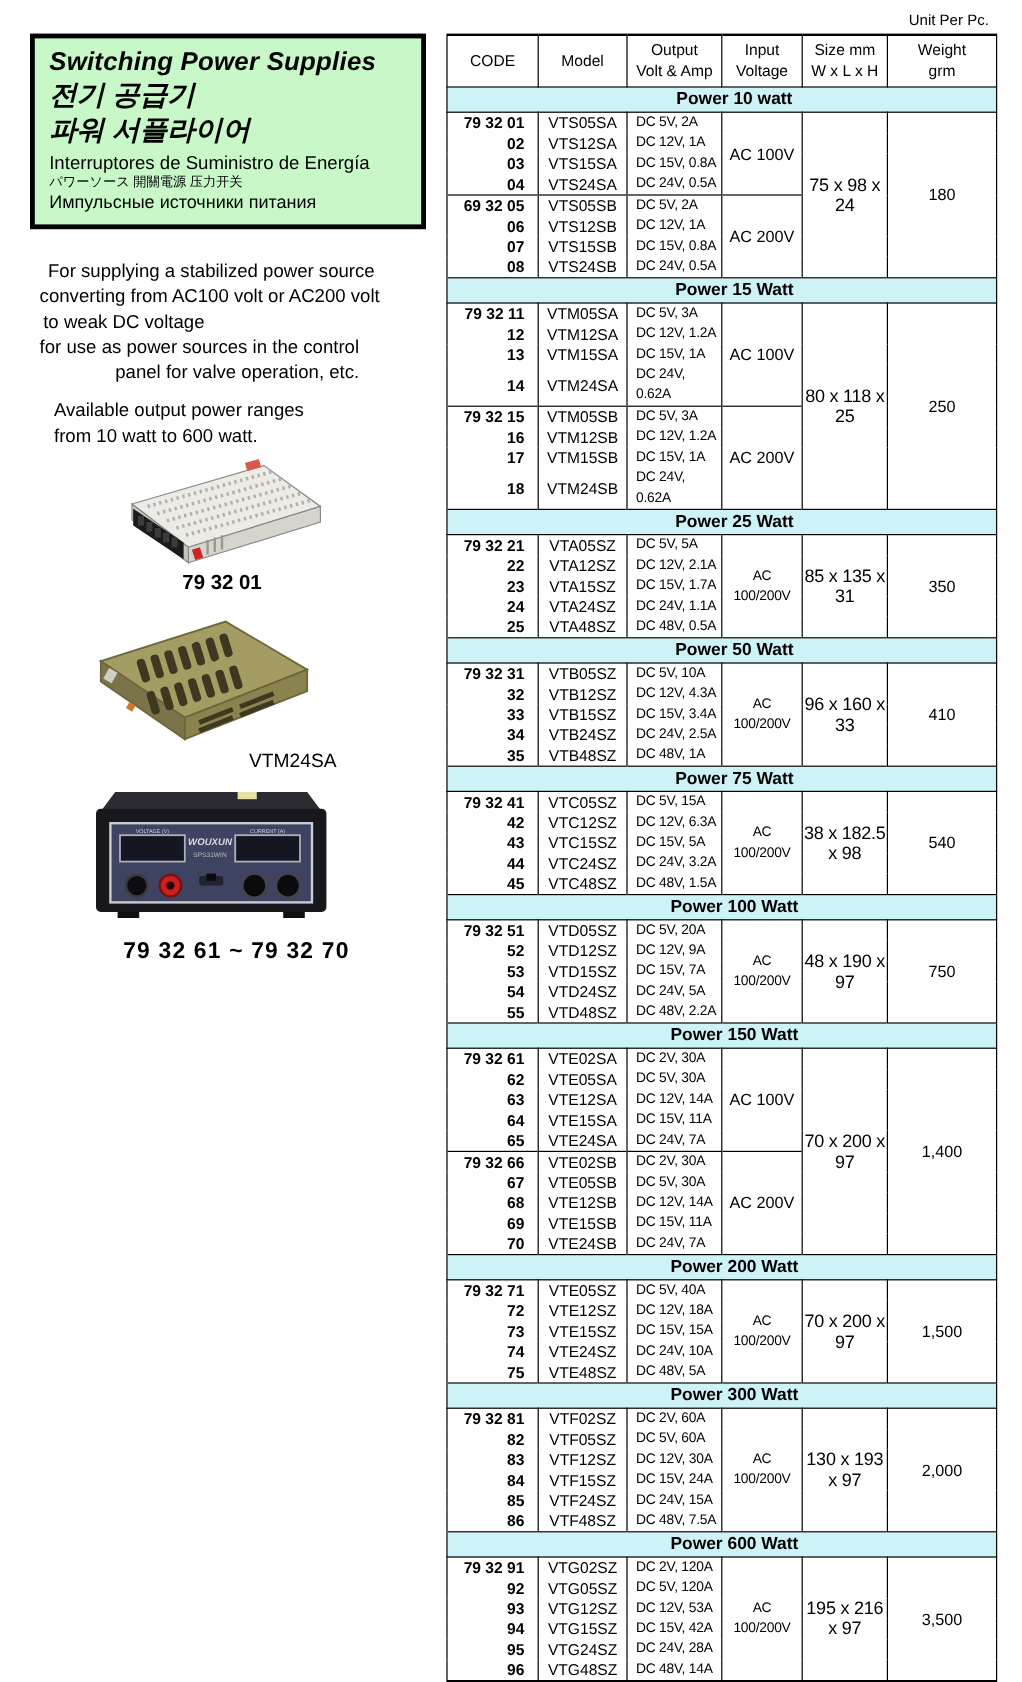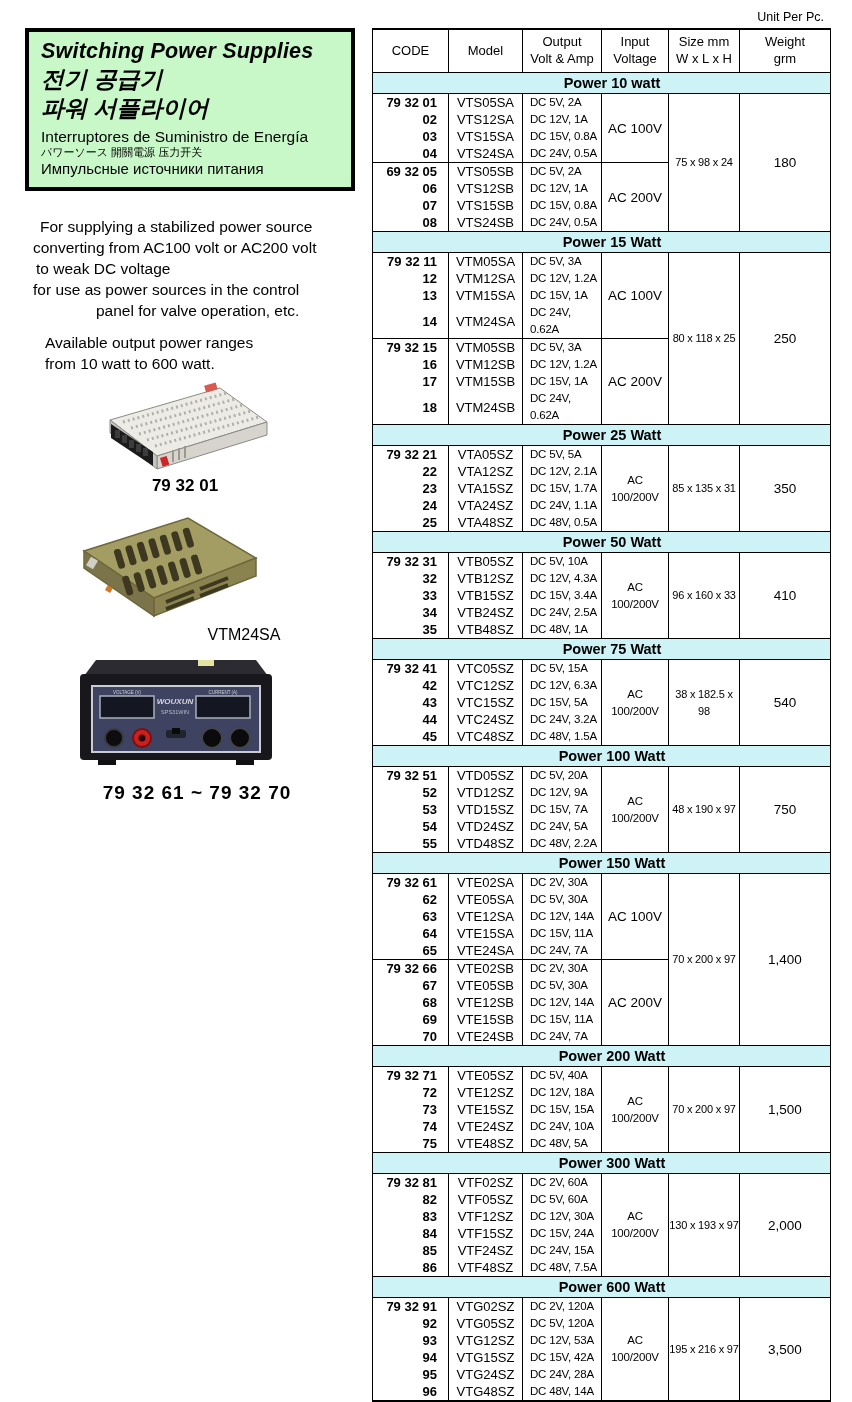--- a/index.html
+++ b/index.html
@@ -57,21 +57,21 @@
     background:var(--band-bg,#cdf3f7);
     border-top:1px solid #000; border-bottom:1px solid #000;
     font-weight:bold; font-size:14.5px; text-align:center; height:20px; line-height:20px;padding-left:21px;
   }
   .catalog tr.gsep td { border-top:1px solid #000; }
   .catalog td.code   { font-weight:bold; font-size:13px; text-align:right; padding-right:11px; }
   .catalog td.model  { font-size:13px; text-align:center; }
   .catalog td.output { font-size:11.5px; text-align:left; padding-left:7px; letter-spacing:-.2px; }
   .catalog td.input  { font-size:13.5px; text-align:center; }
   .catalog td.input.small { font-size:11.5px; letter-spacing:-.2px; }
-  .catalog td.size   { font-size:11px; text-align:center; letter-spacing:-.2px;margin-top:21px; }
+  .catalog td.size   { font-size:15px; text-align:center; letter-spacing:-.2px;margin-top:21px; }
   .catalog td.weight { font-size:13.5px; text-align:center; }
 </style>
 </head>
 <body style="--band-bg: #cdf3f7; --intro-bg: #c8f8c8;">
 
 <div class="green-box">
   <div class="gb-title">Switching Power Supplies</div>
   <div class="gb-ko">전기 공급기</div>
   <div class="gb-ko">파워 서플라이어</div>
   <div class="gb-es">Interruptores de Suministro de Energía</div>

